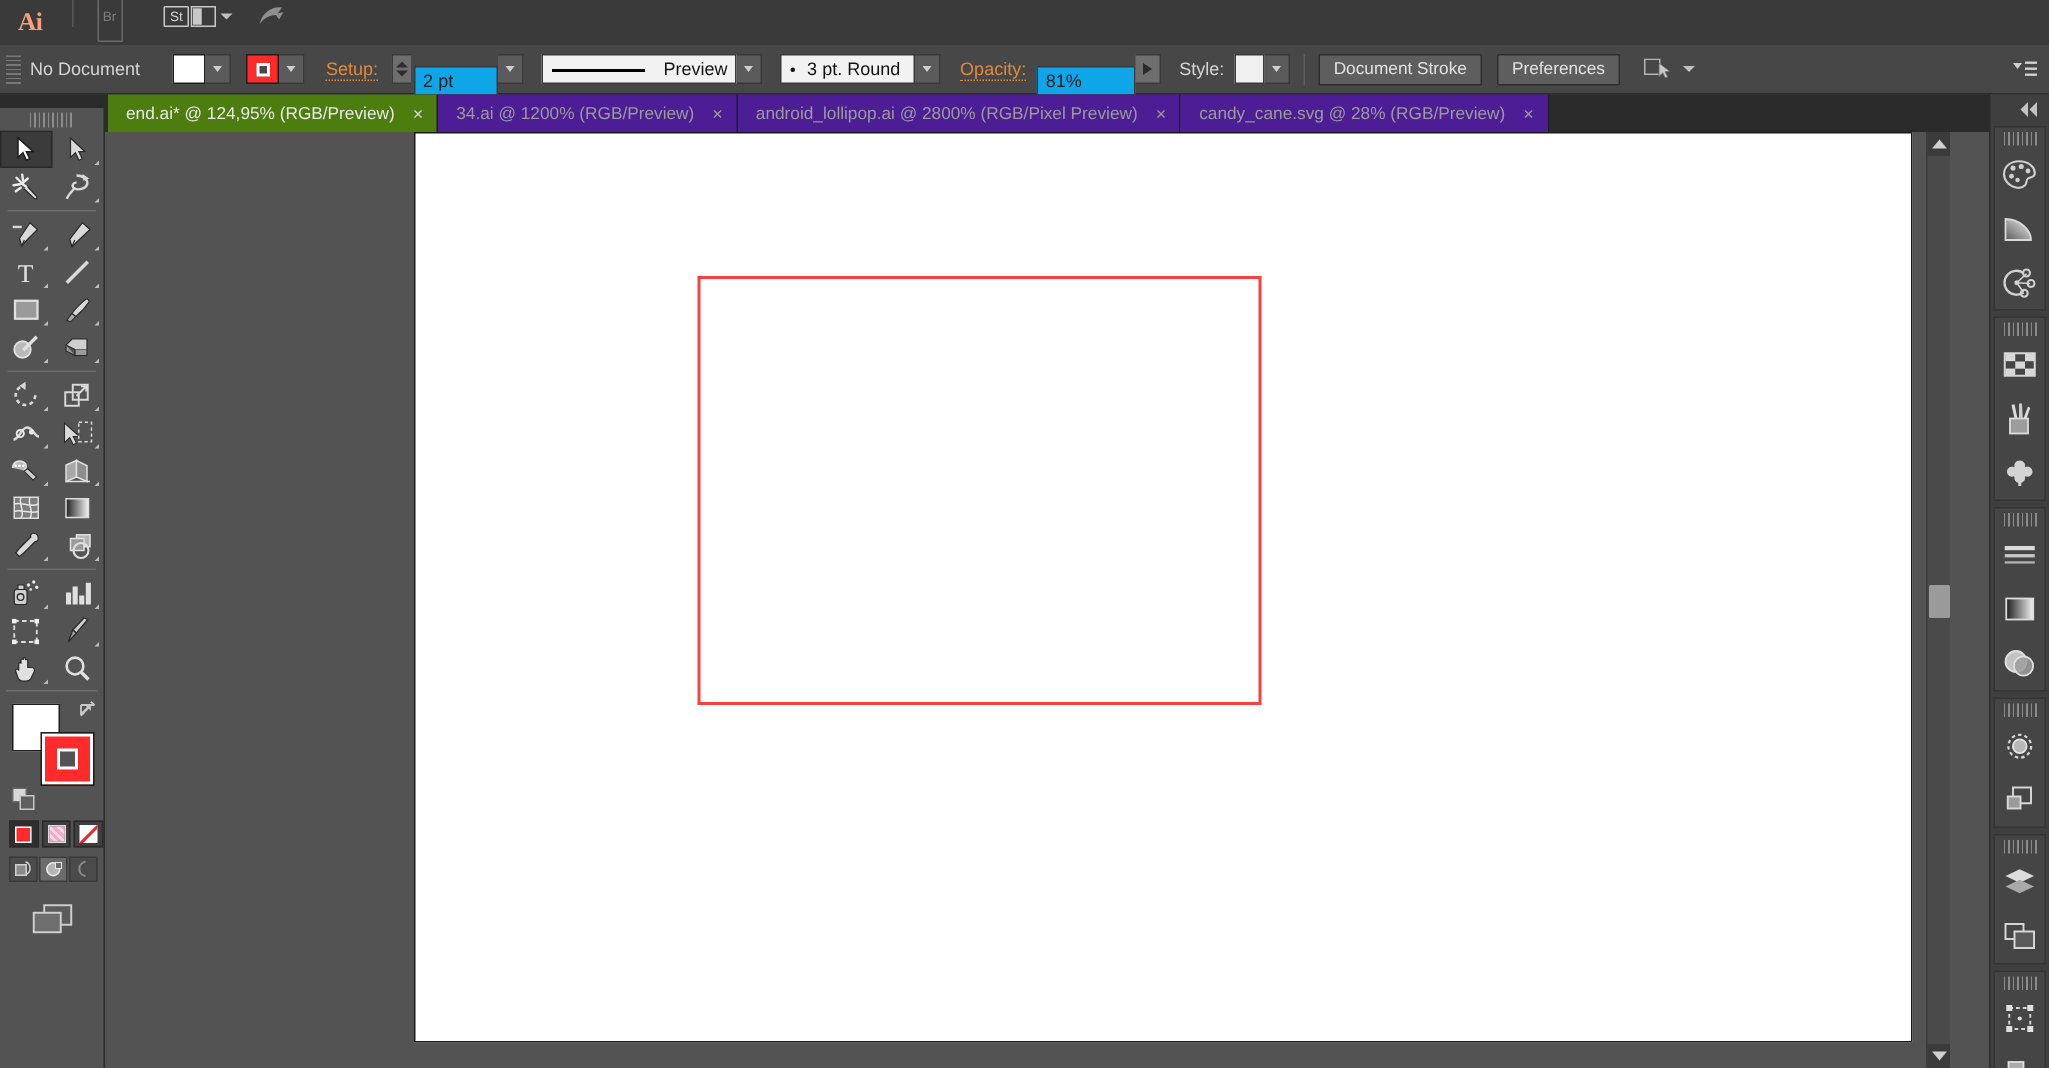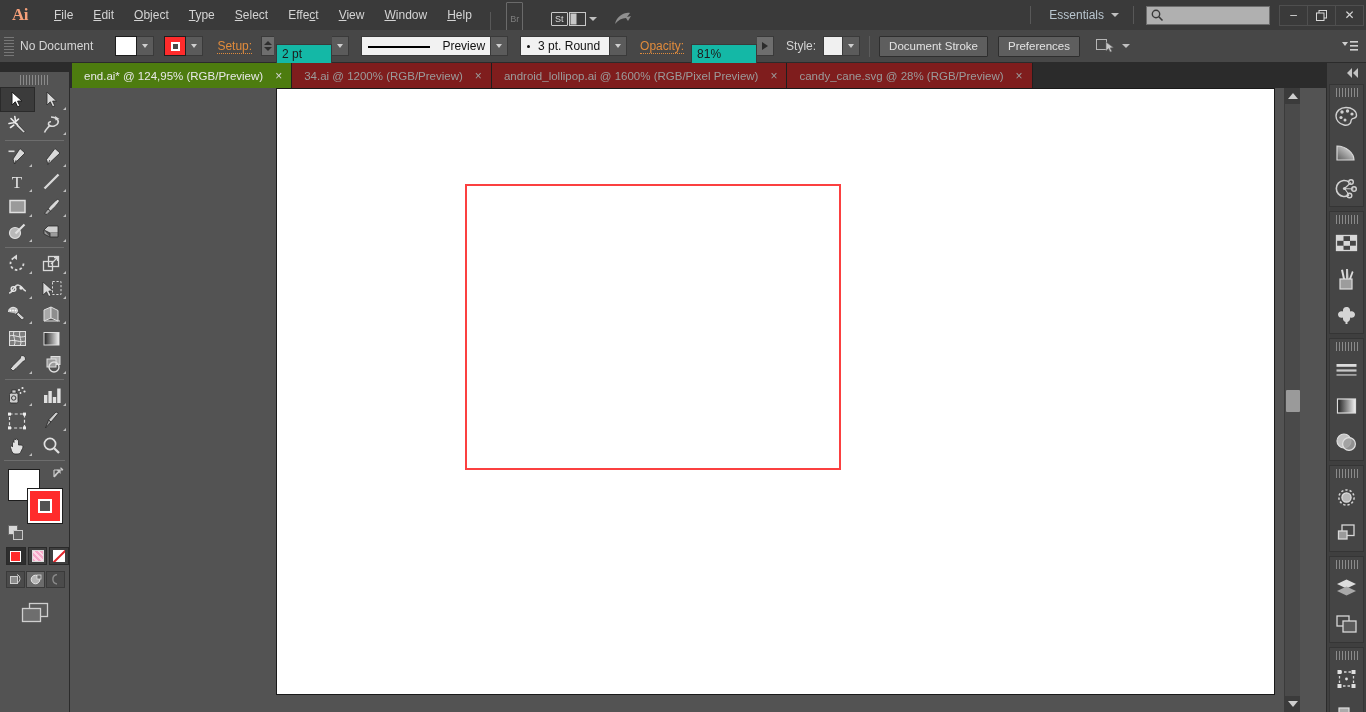--- a/index.html
+++ b/index.html
@@ -9,21 +9,21 @@
     font-family: "Liberation Sans", sans-serif;
     overflow: hidden;
     -webkit-font-smoothing: antialiased;
   }
   .app { position: relative; width: 1366px; height: 712px; }
 
   
   .menubar {
     position: absolute; left: 0; top: 0; width: 1366px; height: 30px;
     background: #3a3a3a;
-    display: flex; align-items: flex-end;
+    display: flex; align-items: flex-start;
   }
   .ai-logo {
     width: 40px; height: 30px; display: flex; align-items: center; justify-content: center;
     color: #f6a07a; font-size: 17px; font-weight: bold; letter-spacing: -.5px;
     font-family: "Liberation Serif", serif;
   }
   .menu-items { display: flex; align-items: center; height: 30px; margin-left: 4px; }
   .menu-item {
     padding: 0 10px; height: 30px; line-height: 30px;
     color: #d4d4d4; font-size: 12px; cursor: default; white-space: nowrap;
@@ -82,21 +82,21 @@
   }
   .dd-caret { width: 0; height: 0; border-left: 3.5px solid transparent; border-right: 3.5px solid transparent; border-top: 4px solid #cfcfcf; }
   .link-lbl {
     color: #e08b3c; font-size: 12px; border-bottom: 1px dotted #e08b3c; cursor: pointer; white-space: nowrap;
   }
   .spinner { display: flex; flex-direction: column; justify-content: center; gap: 2px; margin-right: 2px;
     background: #6e6e6e; height: 20px; width: 13px; align-items: center; border: 1px solid #3a3a3a; border-right: none; }
   .sp-up { width: 0; height: 0; border-left: 4px solid transparent; border-right: 4px solid transparent; border-bottom: 4px solid #2e2e2e; }
   .sp-dn { width: 0; height: 0; border-left: 4px solid transparent; border-right: 4px solid transparent; border-top: 4px solid #2e2e2e; }
   .field {
-    height: 20px; background: #14b8a6; border: 1px solid #3a3a3a;
+    height: 20px; background: #0ea5e9; border: 1px solid #3a3a3a;
     color: #1d1d1d; font-size: 12px; display: flex; align-items: center; padding: 0 5px; margin-top: 16px;
   }
   .combo { display: flex; align-items: center; }
   .uniform-box {
     width: 130px; height: 20px; background: #f2f2f2; border: 1px solid #3a3a3a;
     display: flex; align-items: center; justify-content: flex-end; padding-right: 5px; position: relative;
   }
   .uniform-line { position: absolute; left: 6px; top: 9px; width: 62px; height: 2px; background: #000; }
   .uniform-box span { color: #111; font-size: 12px; }
   .round-box {
@@ -120,21 +120,21 @@
   .panelmenu-ic { display: flex; align-items: center; gap: 2px; }
 
   
   .tabbar {
     position: absolute; left: 0; top: 63px; width: 1366px; height: 25px;
     background: #2b2b2b; display: flex; align-items: flex-end;
   }
   .tab-pad { width: 72px; height: 25px; }
   .tab {
     height: 25px; display: flex; align-items: center; padding: 0 9px 0 12px;
-    font-size: 11.5px; color: #9b9b9b; background: #7f1d1d; gap: 12px;
+    font-size: 11.5px; color: #9b9b9b; background: #4c1d95; gap: 12px;
     border-right: 1px solid #1f1f1f; white-space: nowrap;
   }
   .tab.active { background: #4d7c0f; color: #e8e8e8; }
   .tab .x { font-size: 12px; color: #9b9b9b; line-height: 1; }
   .tab.active .x { color: #d6d6d6; }
 
   
   .toolbar {
     position: absolute; left: 0; top: 72px; width: 70px; height: 640px;
     background: #535353; border-right: 1px solid #2b2b2b;
@@ -240,75 +240,40 @@
 
   svg { display: block; }
 </style>
 </head>
 <body>
 
 <div class="app">
 
   <div class="menubar">
     <div class="ai-logo">Ai</div>
-    <div class="menu-items">
-      <div class="menu-item"><u>F</u><span>ile</span></div>
-      <div class="menu-item"><u>E</u>dit</div>
-      <div class="menu-item"><u>O</u>bject</div>
-      <div class="menu-item"><u>T</u>ype</div>
-      <div class="menu-item"><u>S</u>elect</div>
-      <div class="menu-item">Effe<u>c</u>t</div>
-      <div class="menu-item"><u>V</u>iew</div>
-      <div class="menu-item"><u>W</u>indow</div>
-      <div class="menu-item"><u>H</u>elp</div>
-    </div>
     <div class="mb-sep"></div>
     <div class="mb-btn">
       <span class="br-box">Br</span>
     </div>
     <div class="mb-btn">
       <span class="st-box">St</span>
     </div>
     <div class="mb-btn" style="width:34px">
       <span class="arrange-ic">
         <svg width="17" height="14" viewBox="0 0 17 14">
             <rect x="0.5" y="0.5" width="16" height="13" fill="none" stroke="#c8c8c8"></rect>
             <rect x="1.5" y="1.5" width="6" height="11" fill="#c8c8c8"></rect>
           </svg>
         <span class="caret-d"></span>
       </span>
     </div>
     <div class="mb-btn" style="width:34px">
       <svg width="20" height="16" viewBox="0 0 20 16">
           <path d="M2 13 C4 5,11 1,17 2 L14 6 L18 5 L15 10 L13 7 C9 7,5 9,2 13 Z" fill="#8f8f8f"></path>
         </svg>
-    </div>
-    <div class="menu-right">
-      <div class="mb-sep"></div>
-      <div class="essentials">
-        <span>Essentials</span>
-        <span class="caret-d"></span>
-      </div>
-      <div class="mb-sep"></div>
-      <div class="search-box">
-        <svg width="13" height="13" viewBox="0 0 13 13">
-            <circle cx="5" cy="5" r="3.7" fill="none" stroke="#3a3a3a" stroke-width="1.4"></circle>
-            <line x1="7.8" y1="7.8" x2="11.5" y2="11.5" stroke="#3a3a3a" stroke-width="1.6"></line>
-          </svg>
-      </div>
-      <div class="win-btns">
-        <div class="win-btn">–</div>
-        <div class="win-btn">
-          <svg width="11" height="11" viewBox="0 0 11 11">
-              <rect x="3" y="0.5" width="7.5" height="7.5" fill="none" stroke="#d8d8d8"></rect>
-              <rect x="0.5" y="3" width="7.5" height="7.5" fill="#3a3a3a" stroke="#d8d8d8"></rect>
-            </svg>
-        </div>
-        <div class="win-btn">✕</div>
-      </div>
     </div>
   </div>
 
   <div class="controlbar">
     <div class="grip"></div>
     <div class="cb-label">No Document</div>
 
     <div style="width:22px"></div>
 
     <div class="swatch-group">
@@ -414,21 +379,21 @@
     <div class="tab-pad"></div>
     <div class="tab active">
       <span>end.ai* @ 124,95% (RGB/Preview)</span>
       <span class="x">×</span>
     </div>
     <div class="tab">
       <span>34.ai @ 1200% (RGB/Preview)</span>
       <span class="x">×</span>
     </div>
     <div class="tab">
-      <span>android_lollipop.ai @ 1600% (RGB/Pixel Preview)</span>
+      <span>android_lollipop.ai @ 2800% (RGB/Pixel Preview)</span>
       <span class="x">×</span>
     </div>
     <div class="tab">
       <span>candy_cane.svg @ 28% (RGB/Preview)</span>
       <span class="x">×</span>
     </div>
   </div>
 
   <div class="toolbar">
     <div class="tb-grip"></div>

